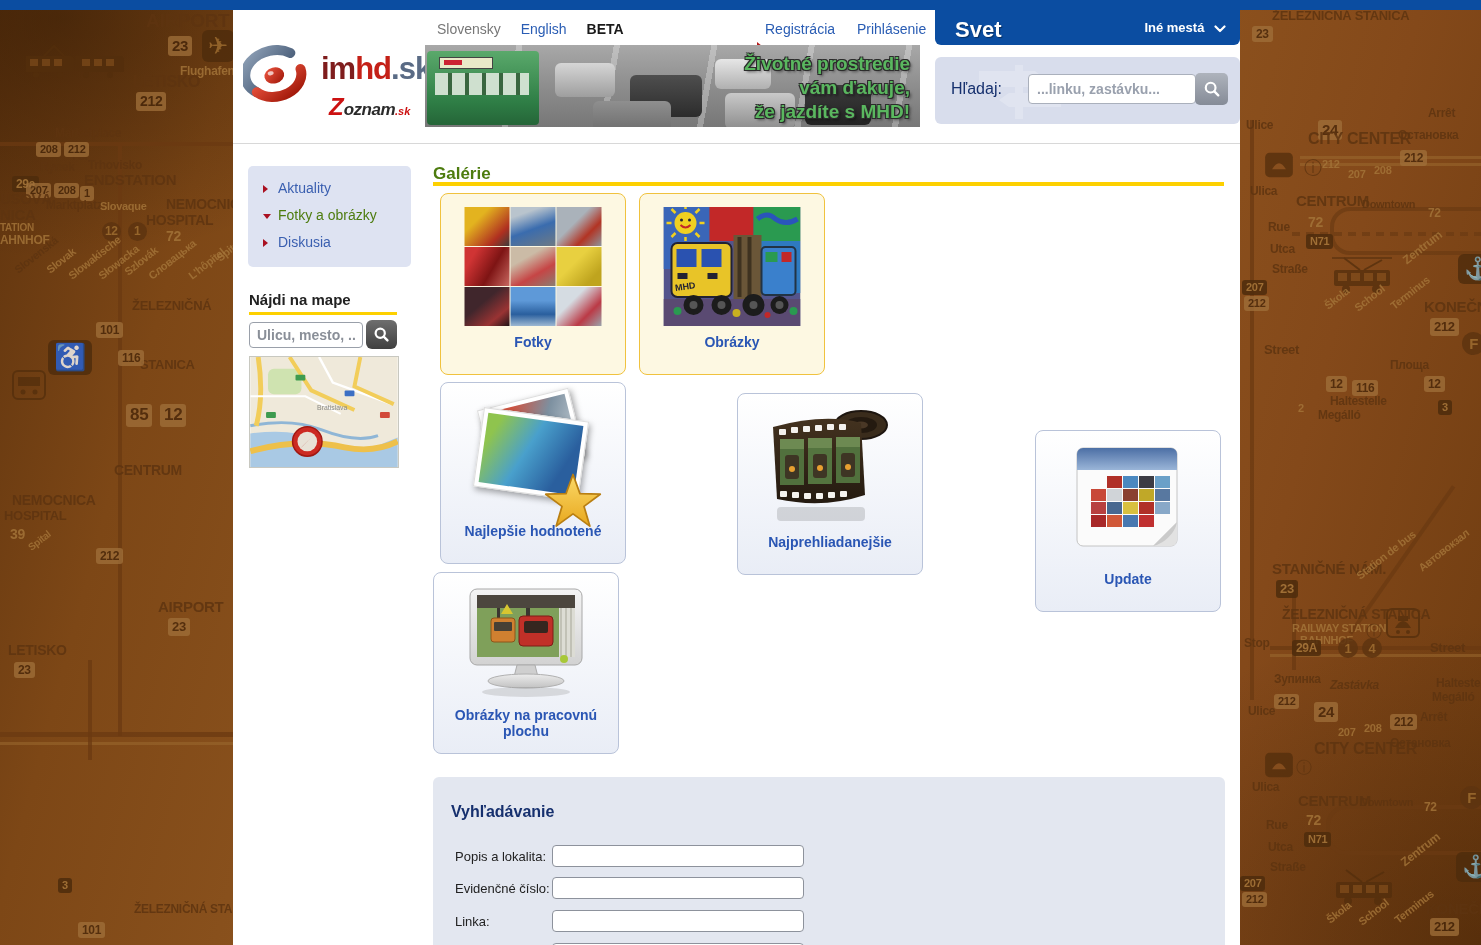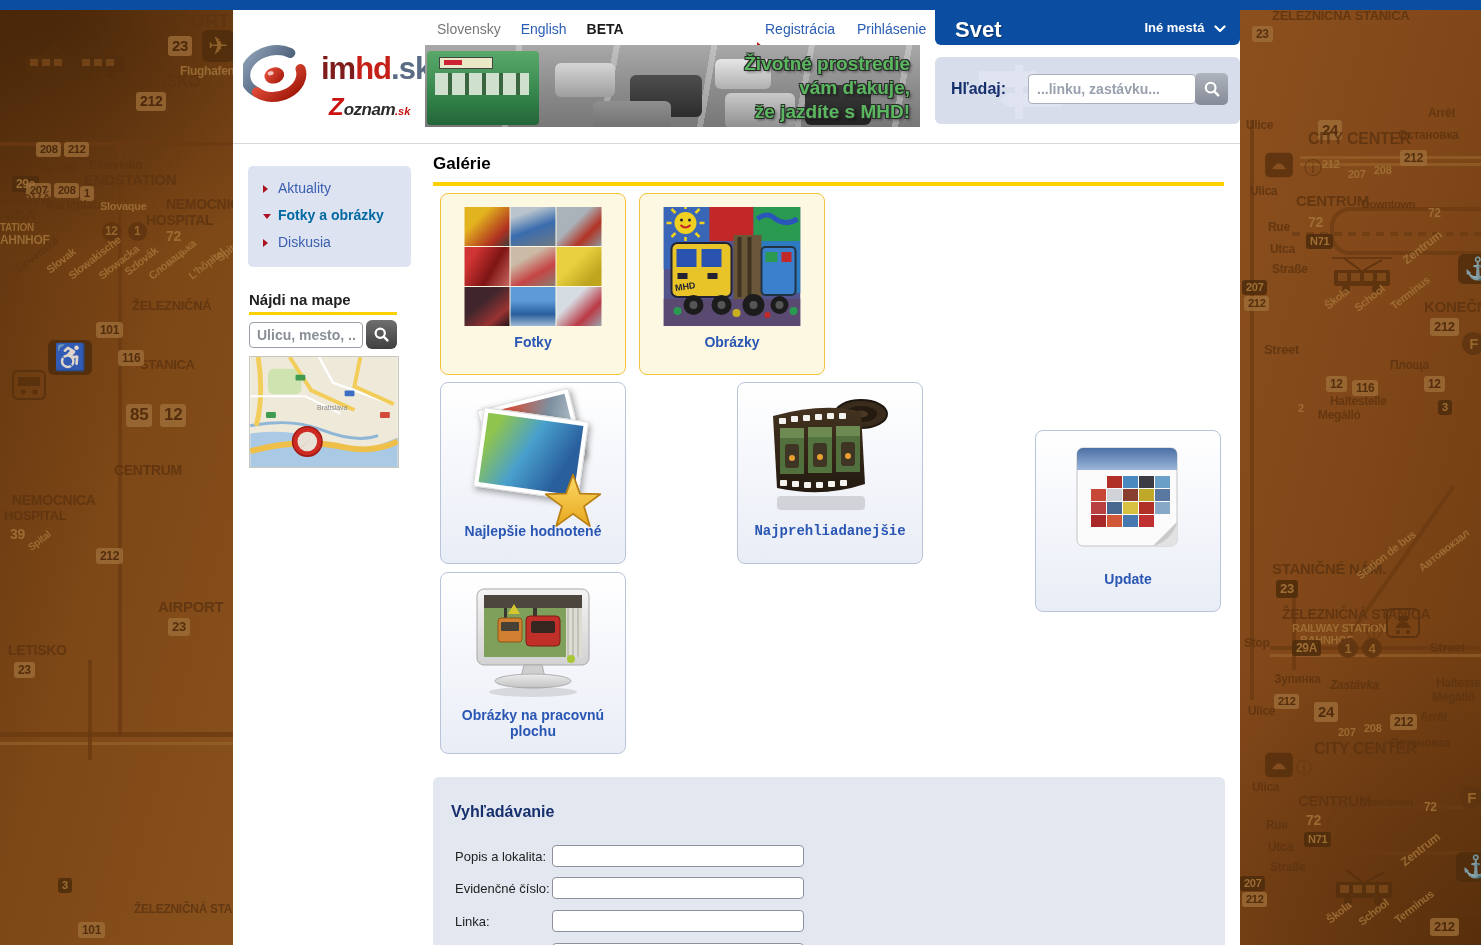--- a/index.html
+++ b/index.html
@@ -75,49 +75,49 @@
   
   .svet{position:absolute;left:702px;top:0;width:305px;height:35px;background:#0b4da1;
     border-radius:0 0 6px 6px;color:#fff;}
   .svet-name{position:absolute;left:20px;top:7px;font-size:22px;font-weight:bold;
     text-shadow:1px 1px 1px rgba(0,0,0,.4);}
   .svet-other{position:absolute;right:14px;top:10px;font-size:13px;font-weight:bold;cursor:pointer;}
   .svet-other svg{margin-left:6px;vertical-align:middle;}
   .hladaj{position:absolute;left:702px;top:47px;width:305px;height:67px;background:#d8ddec;
     border-radius:6px;overflow:hidden;}
   .hladaj .post{position:absolute;left:30px;top:4px;opacity:.5;}
-  .hladaj-label{position:absolute;left:16px;top:23px;font-size:16px;font-weight:bold;color:#16306e;}
+  .hladaj-label{position:absolute;left:16px;top:23px;font-size:16px;font-weight:normal;color:#16306e;}
   .hladaj input{position:absolute;left:93px;top:17px;width:150px;height:28px;border:1px solid #aab0bc;
     border-radius:4px;padding:0 8px;font-size:14px;font-weight:bold;color:#333;background:#fff;outline:none;}
   .hladaj input::placeholder{color:#9aa1ae;}
   .btn-search{position:absolute;right:12px;top:16px;width:33px;height:32px;border:none;border-radius:5px;
     background:linear-gradient(#aeb3bc,#858b97);cursor:pointer;display:flex;align-items:center;justify-content:center;}
 
   
   .menu{position:absolute;left:15px;top:156px;width:163px;height:101px;background:#dee3f2;
     border-radius:5px;padding-top:9px;box-sizing:border-box;}
   .menu-item{position:relative;height:27px;line-height:27px;padding-left:30px;font-size:14px;cursor:pointer;}
   .menu-item .tri{position:absolute;left:15px;top:10px;width:0;height:0;}
   .tri-right{border-left:5px solid #aa1122;border-top:4px solid transparent;border-bottom:4px solid transparent;}
   .tri-down{border-top:5px solid #aa1122;border-left:4px solid transparent;border-right:4px solid transparent;margin-top:2px;}
   .menu-item a{color:#3a5fb0;text-decoration:none;}
-  .menu-item.active a{color:#0369a1;font-weight:bold;}
+  .menu-item.active a{color:#4d7c0f;font-weight:normal;}
 
   .najdi-title{position:absolute;left:16px;top:281px;font-size:15px;font-weight:bold;color:#222;}
   .najdi-rule{position:absolute;left:16px;top:302px;width:148px;height:3px;background:#fdd000;}
   .najdi-input{position:absolute;left:16px;top:312px;width:98px;height:24px;border:1px solid #9aa0aa;
     border-radius:4px;padding:0 7px;font-size:14px;font-weight:bold;color:#555;outline:none;}
   .najdi-input::placeholder{color:#8a8f98;}
   .btn-map-search{position:absolute;left:133px;top:310px;width:31px;height:29px;border:none;border-radius:6px;
     background:linear-gradient(#6e6e6e,#404040);cursor:pointer;display:flex;align-items:center;justify-content:center;}
   .map-thumb{position:absolute;left:16px;top:346px;width:150px;height:112px;cursor:pointer;
     border:1px solid #c8c8c0;box-sizing:border-box;}
 
   
-  .page-title{position:absolute;left:200px;top:144px;font-size:17px;font-weight:bold;color:#000000;text-align:right;}
+  .page-title{position:absolute;left:200px;top:154px;font-size:17px;font-weight:bold;color:#4d7c0f;text-align:right;}
   .page-rule{position:absolute;left:200px;top:172px;width:791px;height:4px;background:#fdd000;}
 
   .card{position:absolute;width:186px;height:182px;border-radius:8px;cursor:pointer;box-sizing:border-box;}
   .card.featured{background:#fdf8e2;border:1px solid #f0c23e;}
   .card.plain{background:linear-gradient(#ffffff,#e9edf6);border:1px solid #b9c3d9;}
   .card-icon{position:absolute;top:13px;left:50%;transform:translateX(-50%);}
   .card-label{position:absolute;left:6px;right:6px;bottom:24px;text-align:center;color:#2a56b4;
     font-weight:bold;font-size:14px;line-height:1.15;}
   .card-label.two-line{bottom:14px;}
 
@@ -596,21 +596,21 @@
           <stop offset="0" stop-color="#fbd968"></stop>
               <stop offset="1" stop-color="#e8a81e"></stop>
             </linearGradient>
           </defs>
         <path d="M50 4 L62 37 L97 38 L69 59 L79 93 L50 72 L21 93 L31 59 L3 38 L38 37 Z" fill="url(#stG)" stroke="#b97f12" stroke-width="3" stroke-linejoin="round"></path>
       </svg>
     </div>
     <div class="card-label">Najlepšie hodnotené</div>
   </a>
 
-  <a class="card plain" style="left:504px;top:372px;font-family:Liberation Mono, monospace;">
+  <a class="card plain" style="left:504px;top:383px;">
     <div class="card-icon">
       <svg width="130" height="118" viewBox="0 0 130 118">
         <defs>
             <linearGradient id="flm" x1="0" y1="0" x2="0" y2="1">
           <stop offset="0" stop-color="#43321f"></stop>
               <stop offset="1" stop-color="#241a10"></stop>
             </linearGradient>
           </defs>
         <ellipse cx="96" cy="18" rx="26" ry="14" fill="#3a2c1c" stroke="#1e1610" stroke-width="2"></ellipse>
         <ellipse cx="96" cy="18" rx="16" ry="8" fill="#241a10"></ellipse>
@@ -681,21 +681,21 @@
           <rect x="56" y="71" width="15" height="12" fill="#4878b0"></rect>
             <rect x="72" y="71" width="15" height="12" fill="#c03030"></rect>
         </g>
         <path d="M110 78 v18 a6 6 0 0 1 -6 6 h-18 z" fill="#e2e2e2"></path>
         <path d="M110 78 l-24 24 c10 -2 22 -12 24 -24 z" fill="#cacaca"></path>
       </svg>
     </div>
     <div class="card-label">Update</div>
   </a>
 
-  <a class="card plain" style="left:207px;top:562px;">
+  <a class="card plain" style="left:200px;top:562px;">
     <div class="card-icon">
       <svg width="126" height="114" viewBox="0 0 126 114">
         <defs>
           <linearGradient id="mon" x1="0" y1="0" x2="0" y2="1">
             <stop offset="0" stop-color="#f4f4f4"></stop>
               <stop offset="1" stop-color="#d2d2d2"></stop>
             </linearGradient>
           <linearGradient id="base" x1="0" y1="0" x2="0" y2="1">
             <stop offset="0" stop-color="#ececec"></stop>
               <stop offset="1" stop-color="#c2c2c2"></stop>

